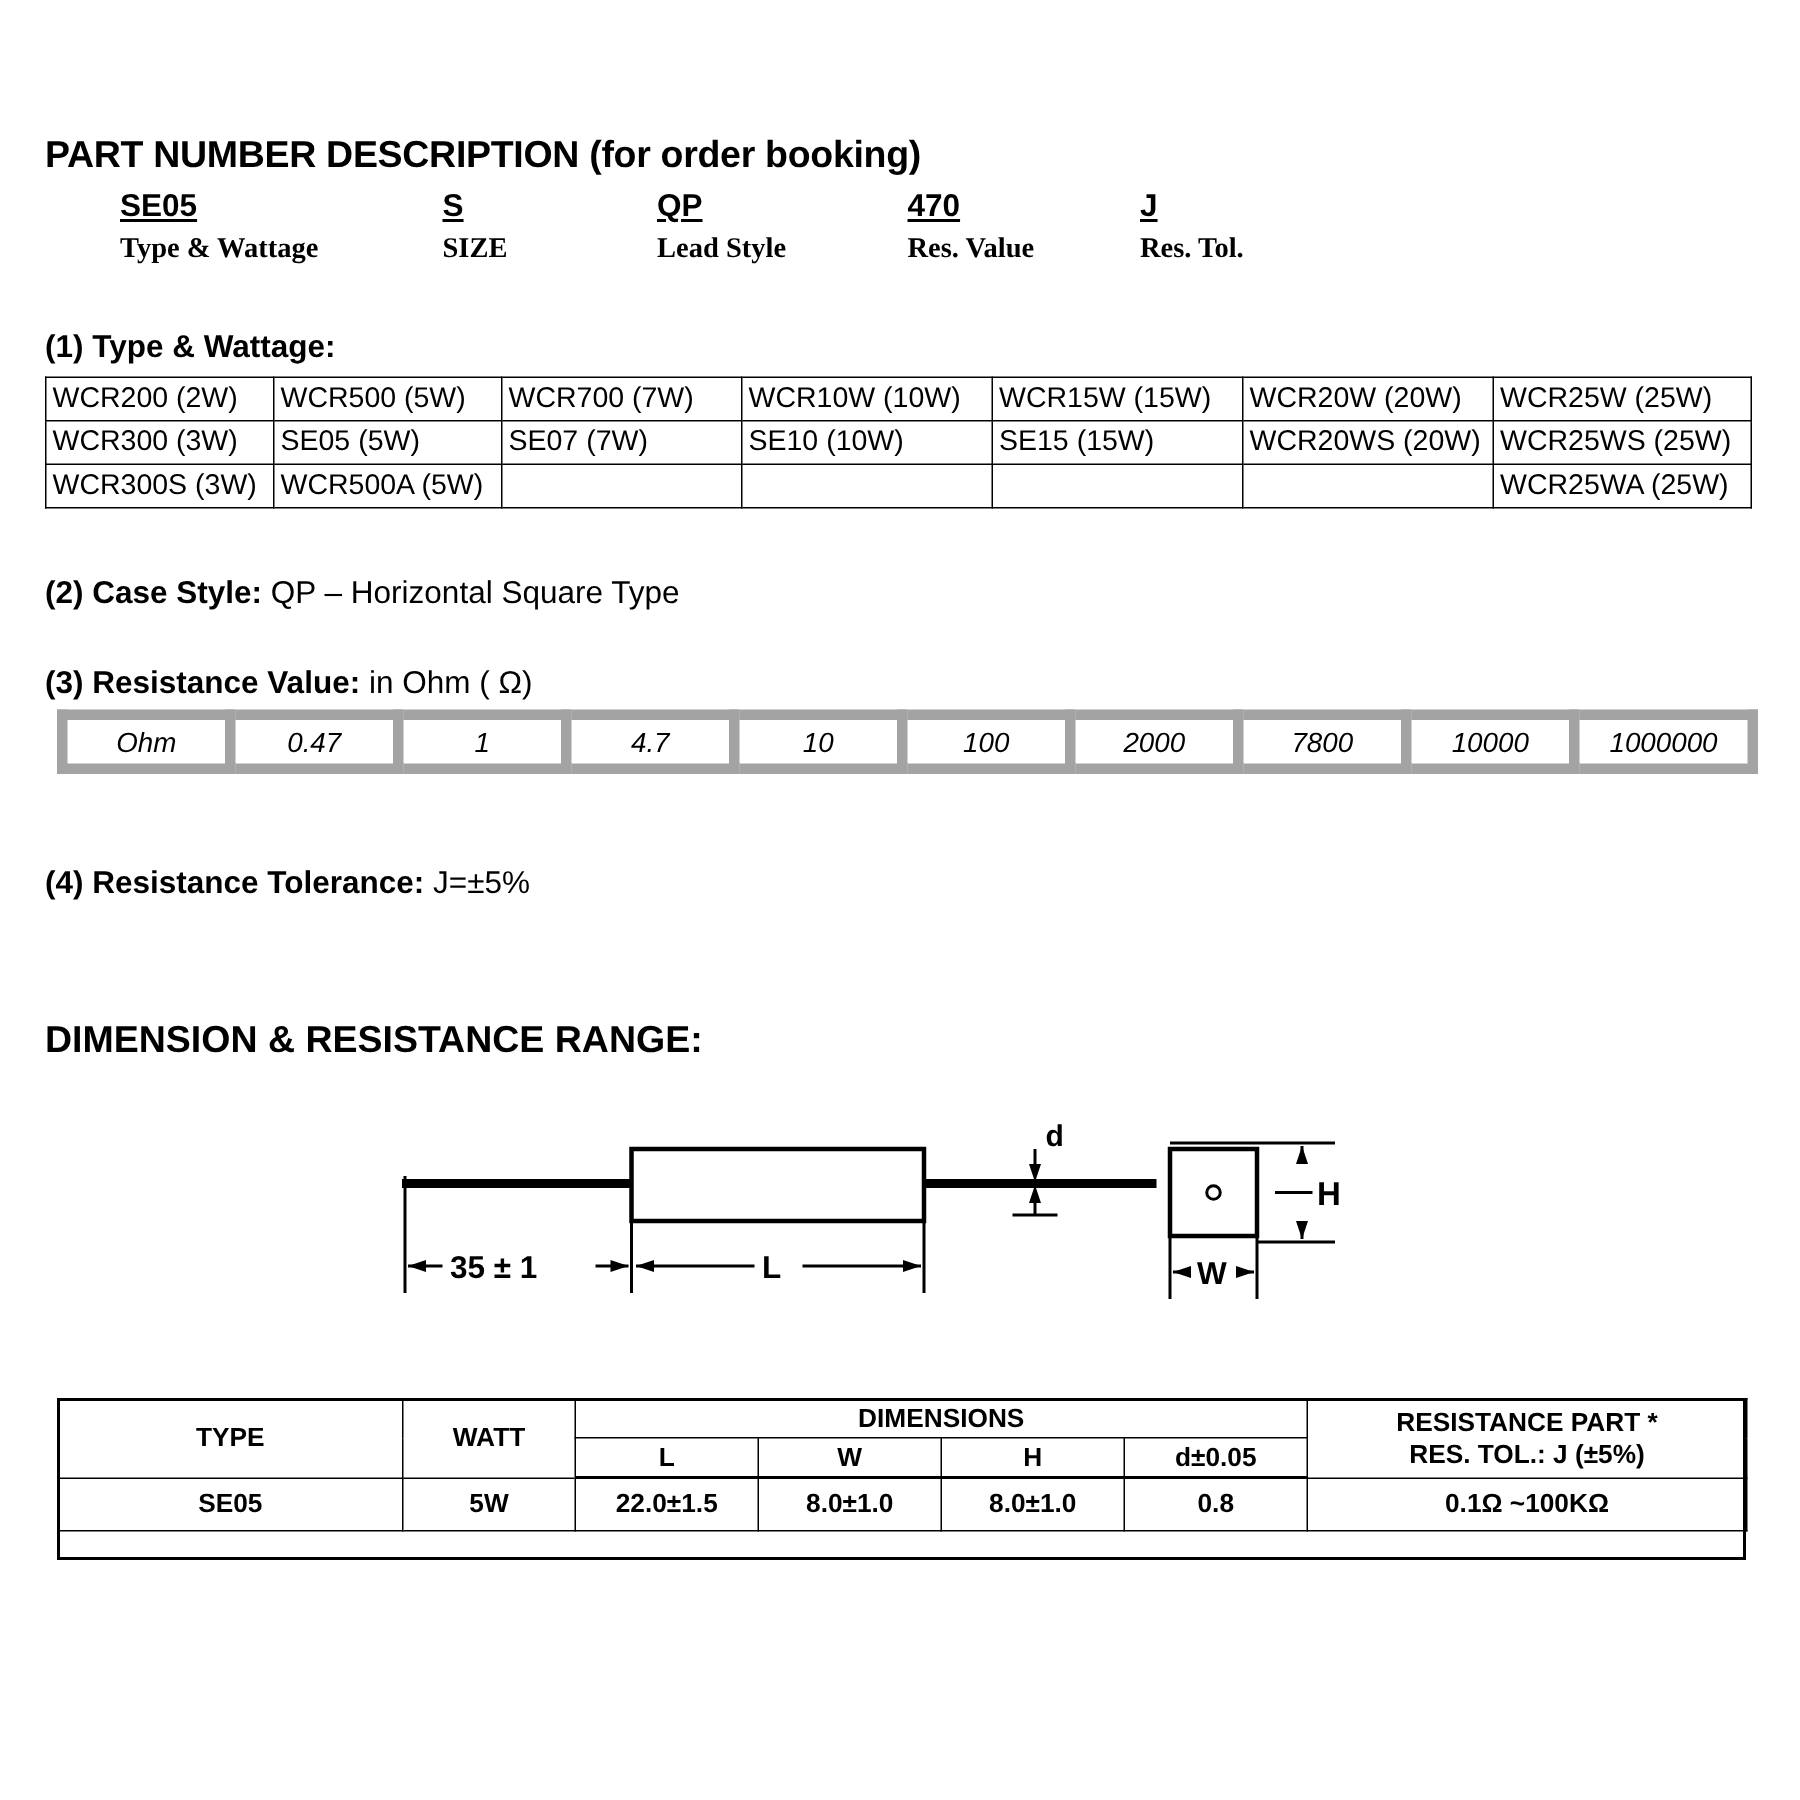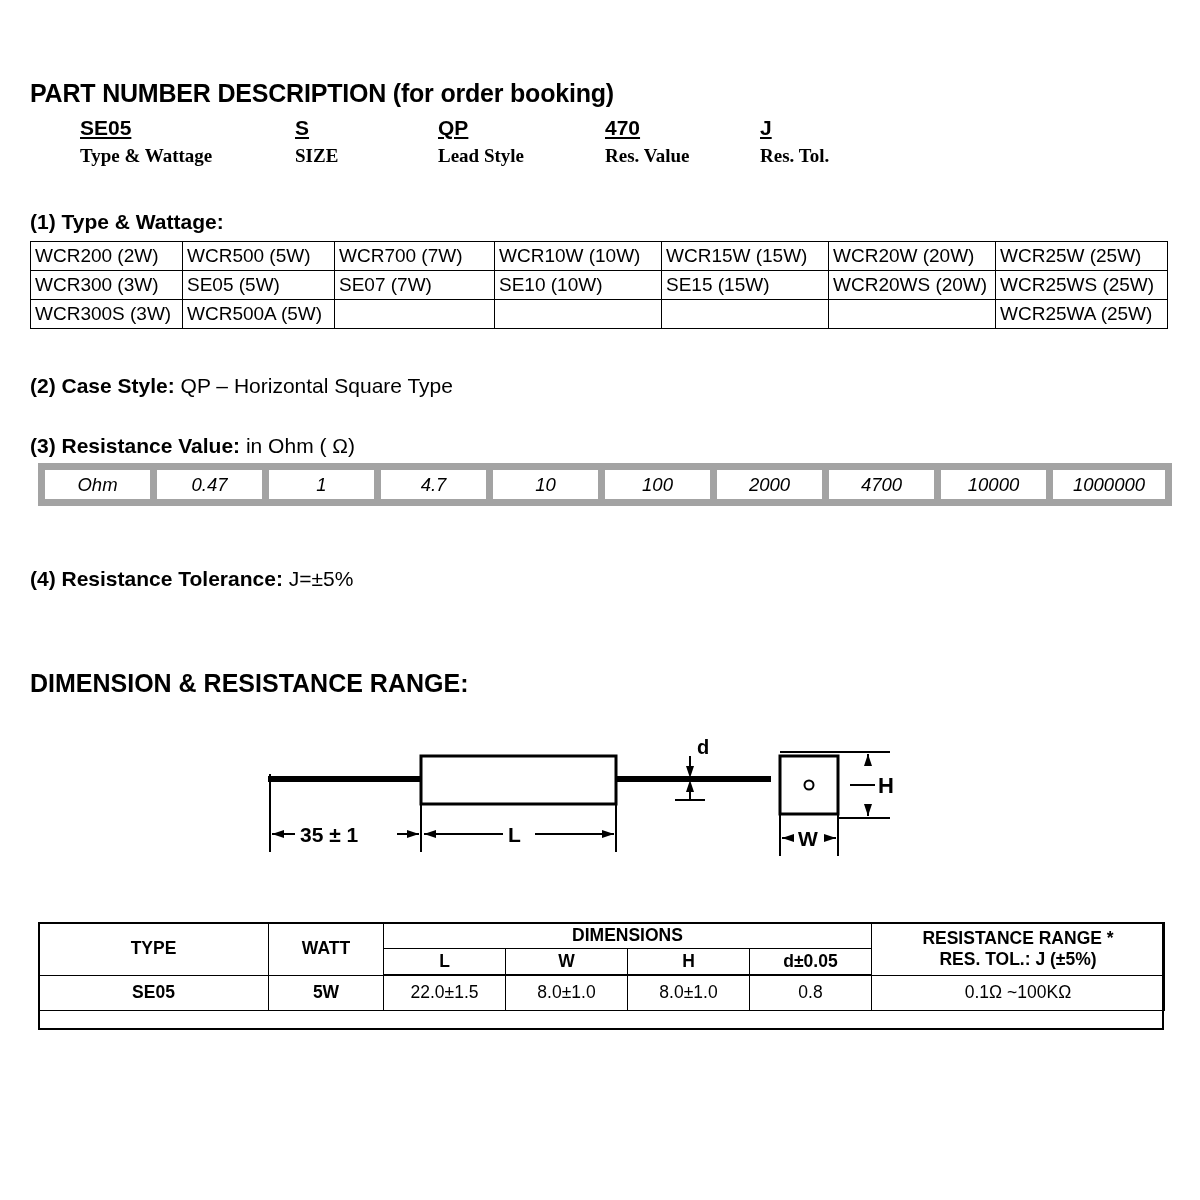--- a/index.html
+++ b/index.html
@@ -10,21 +10,21 @@
   body {
     width: 1200px;
     height: 1200px;
     font-family: "Liberation Sans", sans-serif;
     color: #000000;
     position: relative;
     overflow: hidden;
   }
   .page {
     position: absolute;
-    left: 0; top: 4px;
+    left: 0; top: 14px;
     width: 1200px;
     height: 888px;
   }
 
   
   .pnd-title {
     position: absolute;
     left: 30px;
     top: 75px;
     font-size: 25px;
@@ -127,21 +127,21 @@
   }
   .dim-table td, .dim-table th {
     border: 1px solid #000;
     text-align: center;
     vertical-align: middle;
     white-space: nowrap;
     font-weight: bold;
     padding: 2px 3px;
   }
   .dim-table td.val {
-    font-weight: normal;
+    font-weight: bold;
   }
   .dim-table .bold-b { border-bottom-width: 2px; }
   .outer-frame {
     position: absolute;
     left: 38px;
     top: 918px;
     width: 1126px;
     height: 108px;
     border: 2px solid #000;
     box-sizing: border-box;
@@ -246,21 +246,21 @@
     </colgroup>
     <tbody>
       <tr>
         <td class="head">Ohm</td>
         <td>0.47</td>
         <td>1</td>
         <td>4.7</td>
         <td>10</td>
         <td>100</td>
         <td>2000</td>
-        <td>4700</td>
+        <td>7800</td>
         <td>10000</td>
         <td>1000000</td>
       </tr>
     </tbody>
   </table>
 
   <div class="sec-head" style="left:30px;top:563px;text-align:right;">
     <span>(4) Resistance Tolerance:</span>
     <span class="normal">J=±5%</span>
   </div>
@@ -330,21 +330,21 @@
         <col style="width:122px">
         <col style="width:122px">
         <col style="width:293px">
     </colgroup>
     <tbody>
       <tr>
         <td rowspan="2">TYPE</td>
         <td rowspan="2">WATT</td>
         <td colspan="4">DIMENSIONS</td>
         <td rowspan="2">
-          <span>RESISTANCE RANGE *</span><br>
+          <span>RESISTANCE PART *</span><br>
           <span>RES. TOL.: J (±5%)</span>
         </td>
       </tr>
       <tr>
         <td class="bold-b">L</td>
         <td class="bold-b">W</td>
         <td class="bold-b">H</td>
         <td class="bold-b">d±0.05</td>
       </tr>
       <tr>

